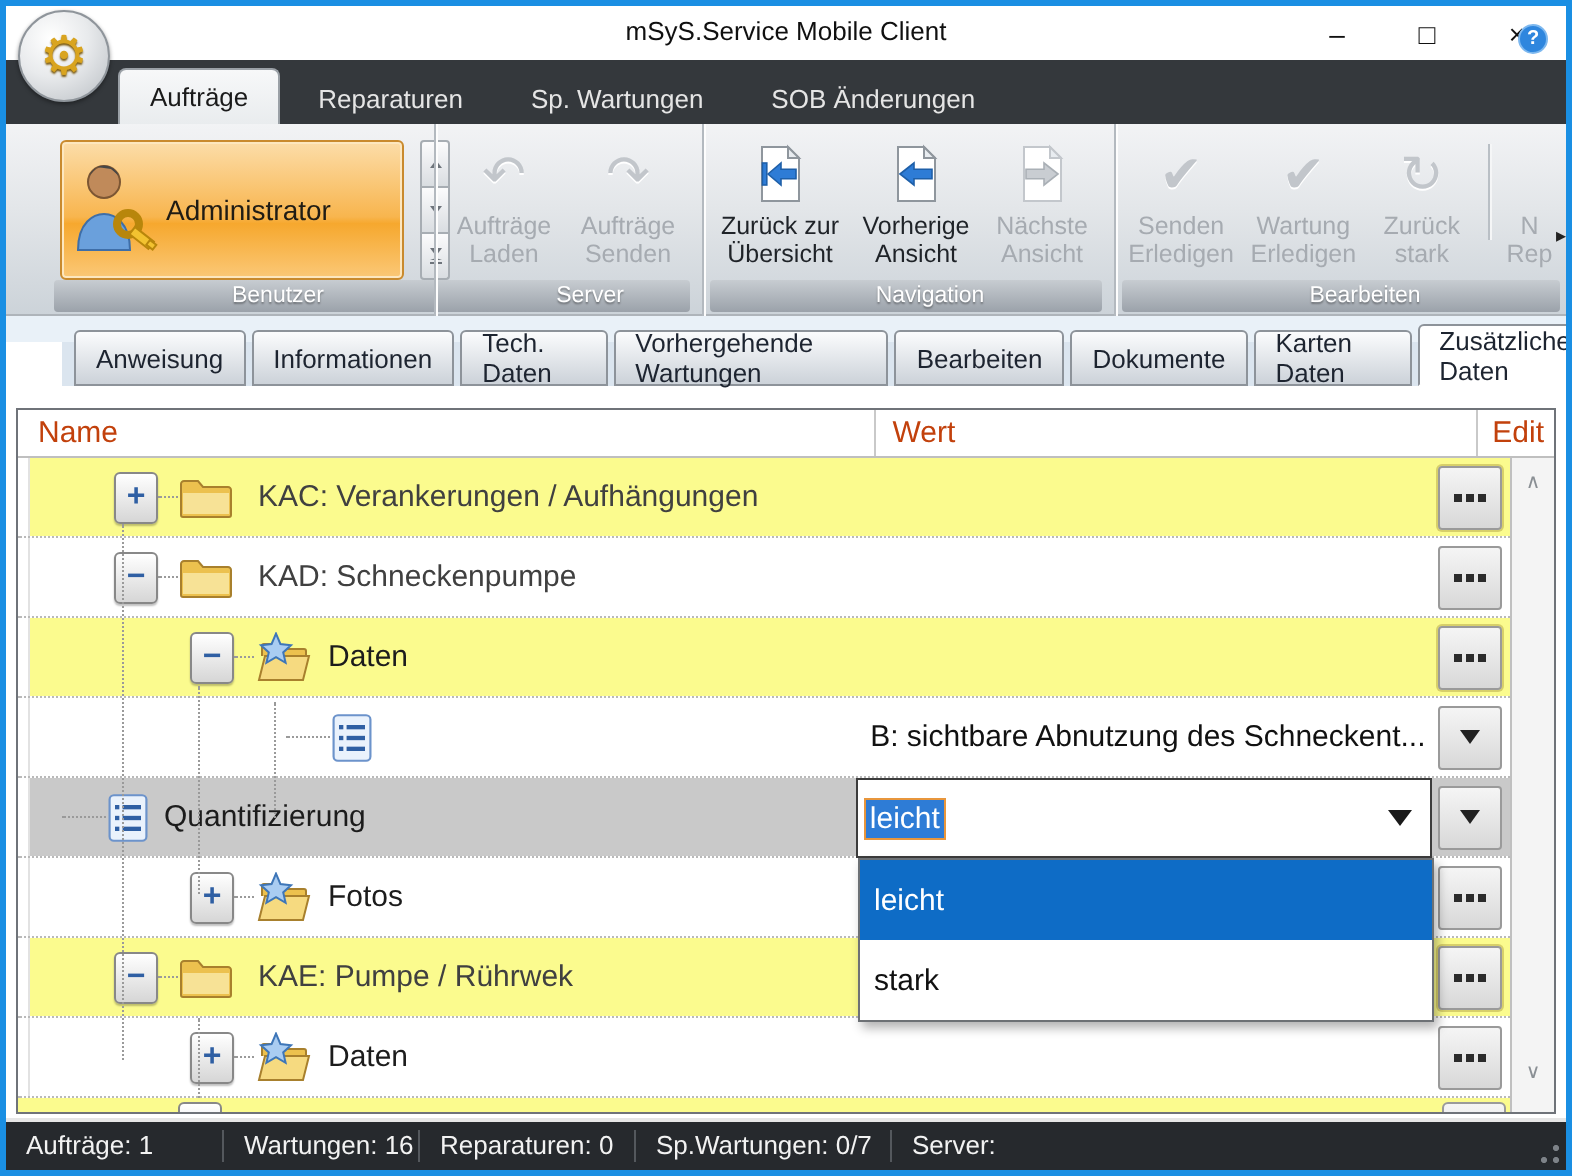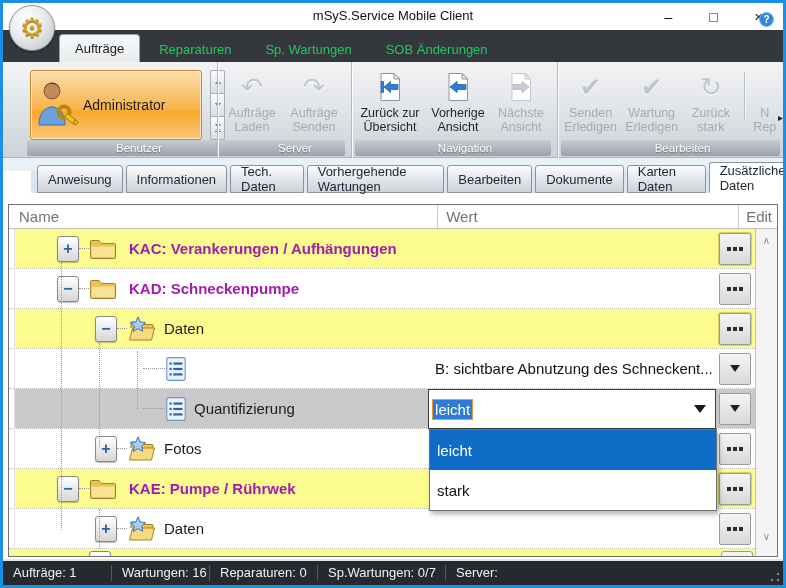--- a/index.html
+++ b/index.html
@@ -13,21 +13,21 @@
   .win-controls { position:absolute; right:2px; top:0; height:27px; display:flex; }
   .win-btn { width:45px; height:27px; display:flex; align-items:center; justify-content:center; font-size:14px; color:#111; }
   .app-icon { position:absolute; left:6px; top:2px; width:46px; height:46px; border-radius:50%;
     background:radial-gradient(circle at 35% 30%, #ffffff 0%, #e8eaec 45%, #b9bec3 100%);
     border:1px solid #8f959b; z-index:6; display:flex; align-items:center; justify-content:center;
     box-shadow:0 1px 2px rgba(0,0,0,.4); }
   .app-icon .gear { font-size:27px; color:#d9a41f; text-shadow:0 1px 1px #7c5b10; line-height:1; }
 
   
   .ribbontabs { position:absolute; top:27px; left:0; width:780px; height:32px; background:#34383c; display:flex; align-items:flex-end; }
-  .rtab { height:26px; padding:0 15px; display:flex; align-items:center; font-size:13px; color:#22c55e; margin-right:4px; }
+  .rtab { height:26px; padding:0 15px; display:flex; align-items:center; font-size:13px; color:#e5e5e5; margin-right:4px; }
   .rtab.active { background:linear-gradient(#f7f8f9,#e9ecee); color:#1a1a1a; border-radius:4px 4px 0 0; height:28px; border:1px solid #9aa0a6; border-bottom:none; }
   .rtab:first-of-type { margin-left:56px; }
   .help-icon { position:absolute; right:9px; top:9px; width:15px; height:15px; border-radius:50%; background:#2e86de; color:#fff;
     font-size:10px; font-weight:bold; display:flex; align-items:center; justify-content:center; border:1px solid #7db8ef; }
 
   
   .ribbon { position:absolute; top:59px; left:0; width:780px; height:96px;
     background:linear-gradient(#f2f3f5 0%, #e3e6e9 45%, #ccd3d9 100%); border-bottom:1px solid #aeb4ba; }
   .rgroup { position:absolute; top:0; height:96px; }
   .rgroup + .rgroup { border-left:1px solid #b3b9bf; box-shadow:inset 1px 0 0 #fdfdfd; }
@@ -61,37 +61,37 @@
   .gap { position:absolute; top:155px; left:0; width:780px; height:13px; background:#e9f1f8; }
   .doctabs { position:absolute; top:168px; left:0; width:780px; height:22px; background:#dbe5ef; display:flex; align-items:flex-end; padding-left:6px;margin-left:28px; }
   .dtab { height:28px; margin-right:3px; padding:0 10px; display:flex; align-items:center; font-size:13px; color:#1d2430;
     background:linear-gradient(#fbfcfd,#ccd2d9); border:1px solid #8d939a; border-radius:3px 3px 0 0; }
   .dtab.active { background:#ffffff; height:31px; border-bottom:1px solid #fff; z-index:2; }
   .tab-scroll { position:absolute; right:6px; top:8px; font-size:13px; color:#111; letter-spacing:4px; }
 
   
   .content { position:absolute; top:201px; left:5px; width:770px; height:353px; background:#fff; border:1px solid #6f7379; }
   .grid { position:relative; width:100%; height:100%; overflow:hidden; }
-  .ghead { display:flex; height:24px; border-bottom:1px solid #bfbfbf; font-size:15px; color:#737373; background:#fff;gap:23px; }
+  .ghead { display:flex; height:24px; border-bottom:1px solid #bfbfbf; font-size:15px; color:#c2410c; background:#fff;gap:23px; }
   .ghead .hc { display:flex; align-items:center; }
   .hc-name { width:420px; padding-left:10px; }
   .hc-wert { width:288px; padding-left:8px; border-left:1px solid #c9c9c9; }
   .hc-edit { width:40px; padding-left:7px; border-left:1px solid #c9c9c9; }
   .gbody { position:relative; }
   .row { display:flex; height:40px; border-bottom:1px dotted #b9b9b9; background:#fff; position:relative; }
   .row .cell { display:flex; align-items:center; height:100%; }
   .c-gutter { width:6px; background:#fff; border-right:1px solid #e2e2e2; }
   .c-name { width:414px; }
   .c-wert { width:288px; position:relative; }
   .c-edit { width:40px; justify-content:center; }
   .c-scroll { width:22px; }
   .row.yellow .c-name, .row.yellow .c-wert, .row.yellow .c-edit, .row.yellow .c-scroll { background:#fbfb8e; }
   .row.selected .c-name, .row.selected .c-edit, .row.selected .c-scroll { background:#c9c9c9; }
   .row-label { font-size:15px; color:#1c1c1c; white-space:nowrap; margin-left:7px; }
-  .row-label.bold { font-weight:bold; color:#a21caf;margin-left:12px; }
+  .row-label.bold { font-weight:normal; color:#404040;margin-left:12px; }
   .wert-text { font-size:15px; color:#111; padding-left:7px; white-space:nowrap; overflow:hidden; }
   .expander { width:22px; height:26px; border:1px solid #888; border-radius:3px; background:linear-gradient(#ffffff,#d6d6d6);
     display:flex; align-items:center; justify-content:center; font-size:16px; font-weight:bold; color:#2f5fa3; flex:none;
     box-shadow:0 1px 1px rgba(0,0,0,.25); line-height:1; }
   .hdots { border-top:1px dotted #9a9a9a; height:0; width:10px; flex:none; }
   .hdots.l3 { width:22px; margin-left:16px; }
   .tree-icon { flex:none; display:flex; }
   .edit-btn { width:32px; height:32px; border:1px solid #9a9a9a; border-radius:2px; background:linear-gradient(#f5f5f5,#d8d8d8);
     display:flex; align-items:center; justify-content:center; gap:2px; }
   .row.yellow .edit-btn { box-shadow:0 0 0 1px #d7cf6a; }
@@ -405,21 +405,21 @@
               </div>
               <div class="cell c-edit">
                 <div class="edit-btn">
                   <i class="tri-edit"></i>
                 </div>
               </div>
               <div class="cell c-scroll"></div>
             </div>
             <div class="row selected">
               <div class="cell c-gutter"></div>
-              <div class="cell c-name" style="padding-left: 112px;">
+              <div class="cell c-name" style="">
                 <div class="hdots l3"></div>
                 <span class="tree-icon">
                   <svg width="22" height="26" viewBox="0 0 20 24">
                     <rect x="1.5" y="1.5" width="17" height="21" rx="2" fill="#eaf2fc" stroke="#6c93cb"></rect>
                     <g fill="#2f5fa3">
                       <rect x="4" y="6" width="2" height="2"></rect>
                       <rect x="7.5" y="6" width="8.5" height="2"></rect>
                       <rect x="4" y="11" width="2" height="2"></rect>
                       <rect x="7.5" y="11" width="8.5" height="2"></rect>
                       <rect x="4" y="16" width="2" height="2"></rect>

